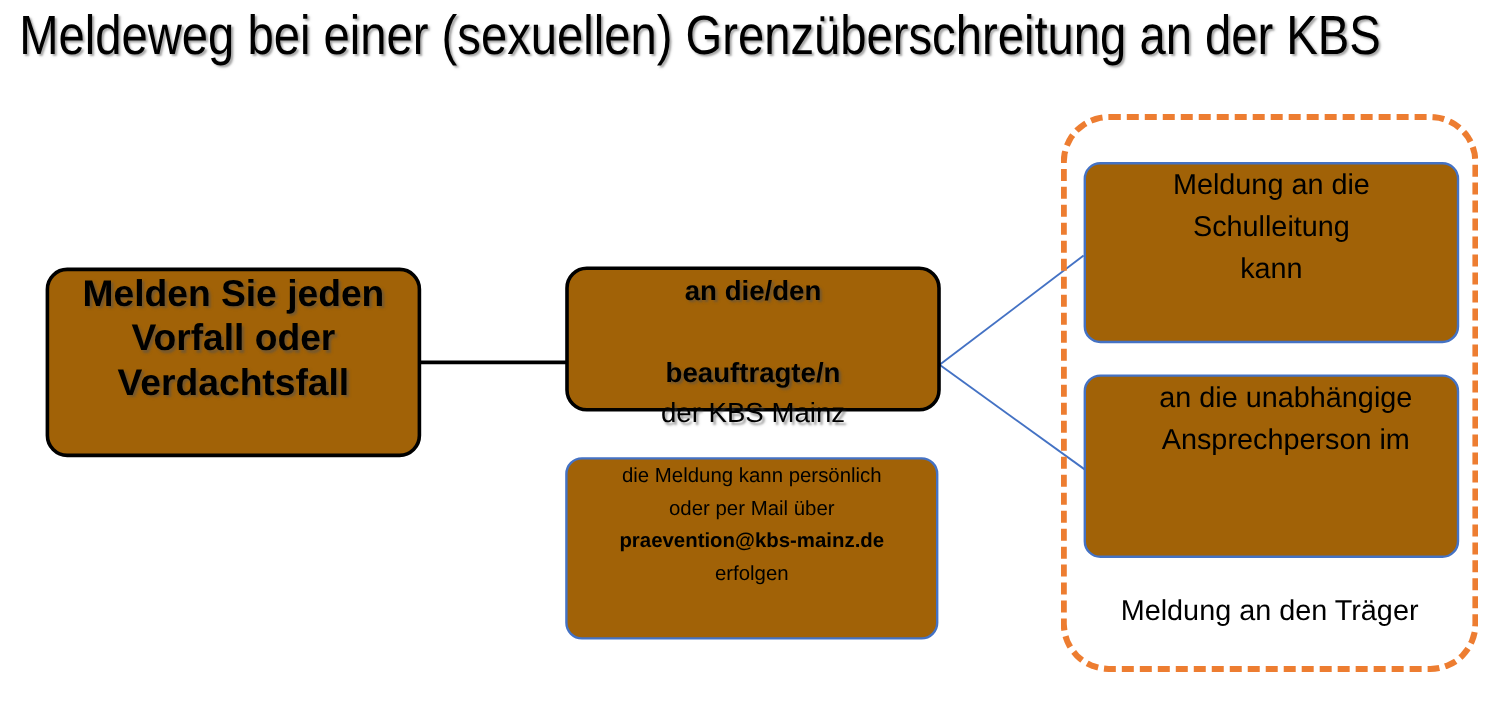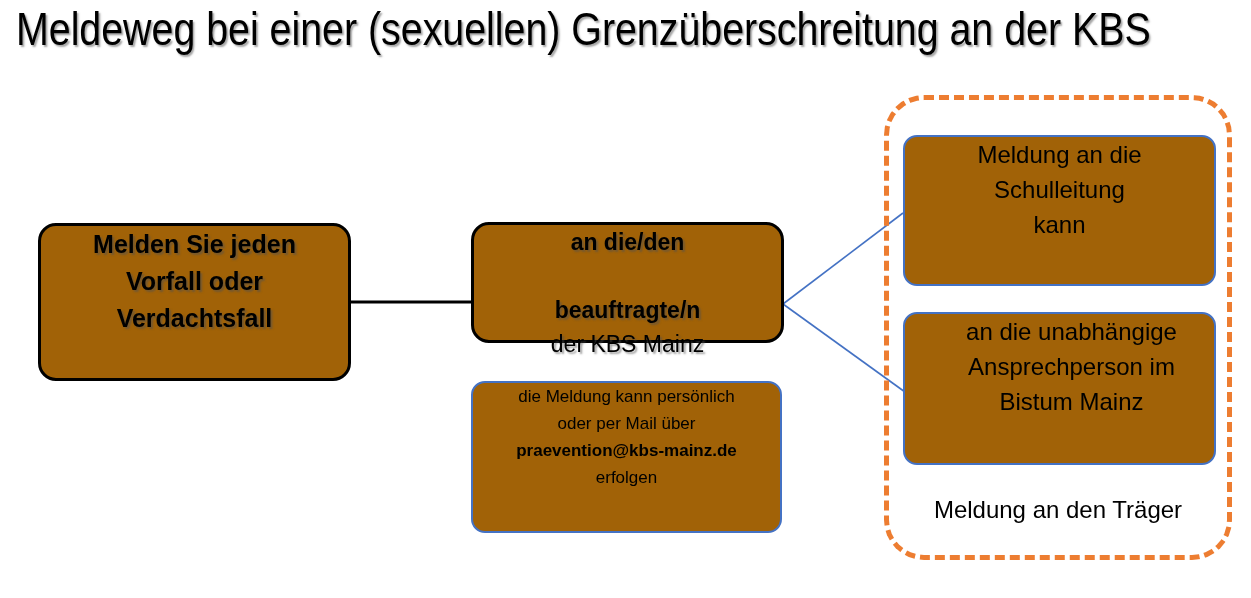--- a/index.html
+++ b/index.html
@@ -71,21 +71,21 @@
   }
 
   
   #node-incident {
     left: 38px;
     top: 223px;
     width: 313px;
     height: 158px;
   }
   #node-incident p {
-    font-size: 25px;
+    font-size: 31px;
     line-height: 37px;
     font-weight: bold;
     color: #000000;
   }
 
   
   #node-prevention {
     left: 471px;
     top: 222px;
     width: 313px;
@@ -212,19 +212,18 @@
       <span>Meldung an die</span><br>
       <span>Schulleitung</span><br>
       <span>kann</span>
     </p>
   </div>
 
   <div id="node-ansprechperson" class="node node-blue">
     <p>
       <span>an die unabhängige</span><br>
       <span>Ansprechperson im</span><br>
-      <span>Bistum Mainz</span>
     </p>
   </div>
 
   <div id="traeger-group-label">Meldung an den Träger</div>
 
 </div>
 
 </body></html>

